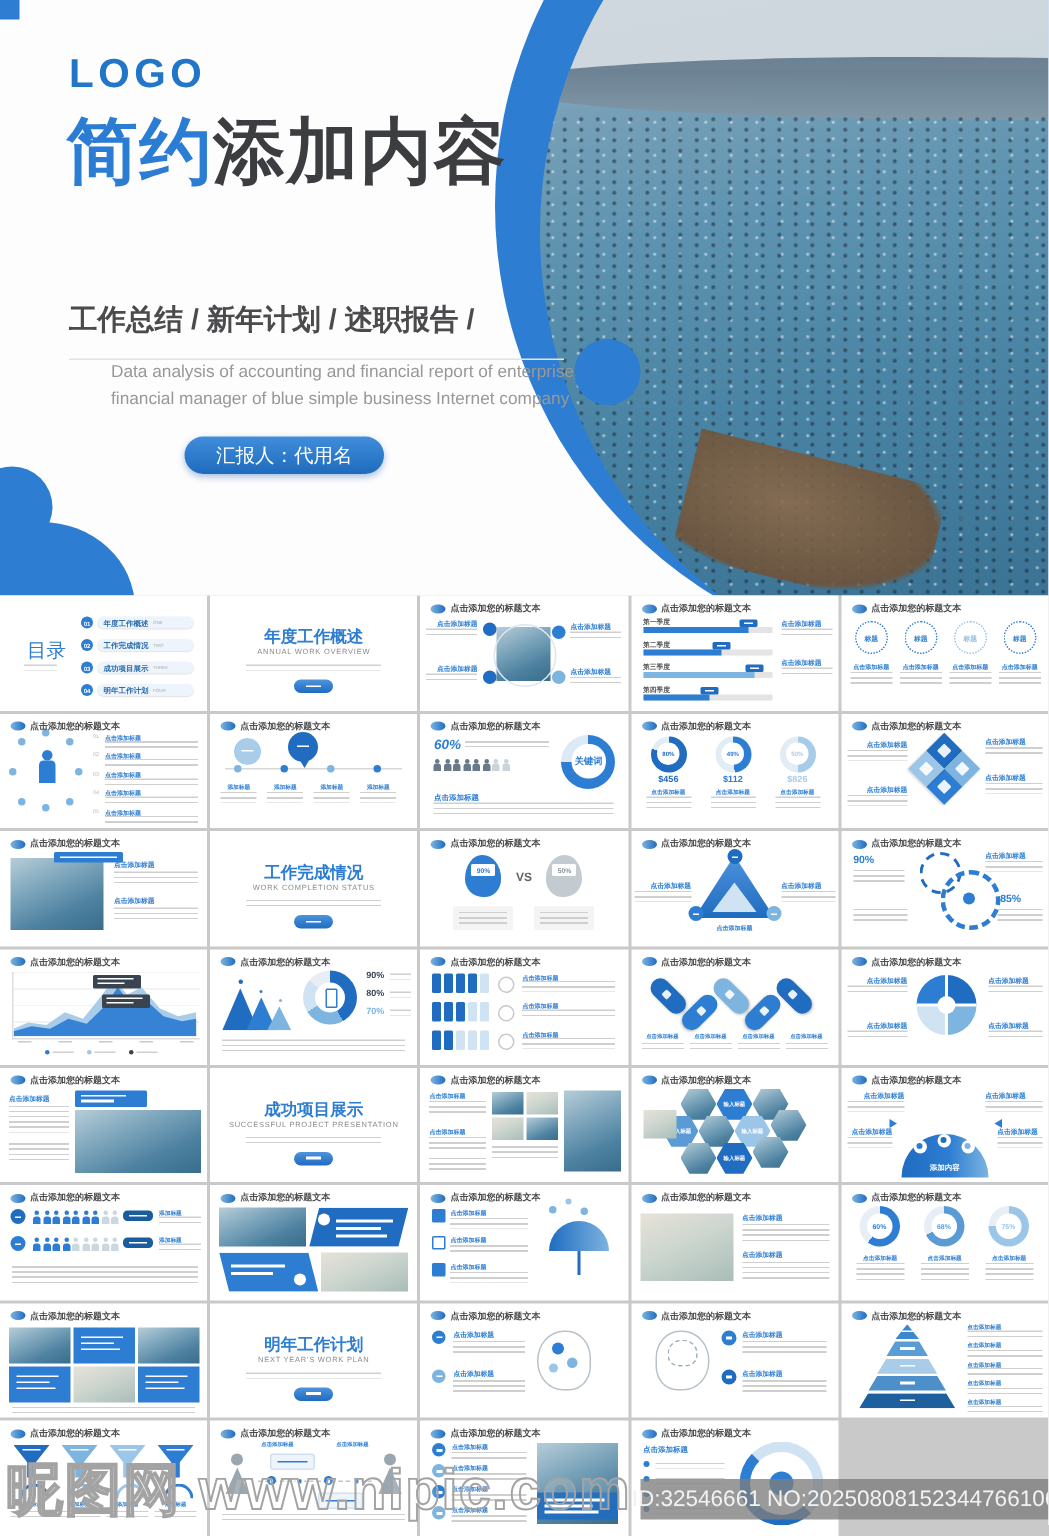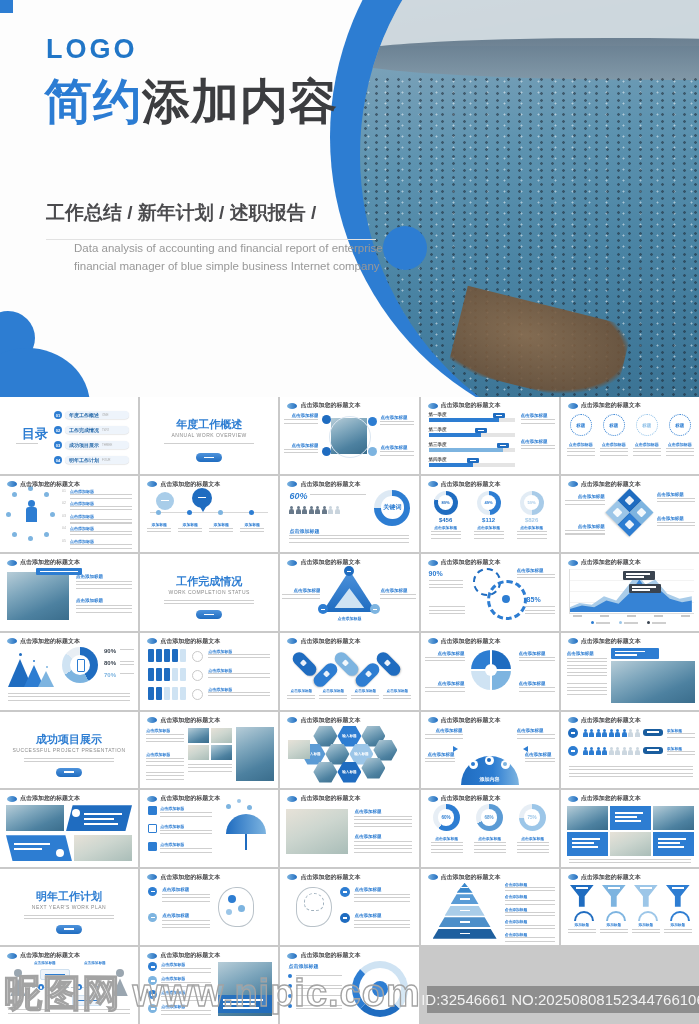--- a/index.html
+++ b/index.html
@@ -64,25 +64,26 @@
     <div class="blob" style="left:-19px;top:311px;width:54px;height:54px;"></div>
     <div class="blob" style="left:-35px;top:348px;width:125px;height:115px;"></div>
     <div class="corner-sq"></div>
 
     <div class="logo">LOGO</div>
     <div class="title">
       <span class="accent">简约</span><span>添加内容</span><br>
     </div>
     <div class="subtitle">工作总结 / 新年计划 / 述职报告 /</div>
     <div class="english">Data analysis of accounting and financial report of enterprise financial manager of blue simple business Internet company</div>
+    <div class="presenter">汇报人：代用名</div>
   </div>
 
   <div class="grid" id="grid">
       <div class="sl">
-        <div style="position:absolute;left:14px;top:28px;width:34px;font-size:13px;font-weight:bold;color:#2d7dd2;text-align:right;white-space:nowrap;overflow:hidden;">目录</div>
+        <div style="position:absolute;left:14px;top:28px;width:34px;font-size:13px;font-weight:normal;color:#2d7dd2;text-align:center;white-space:nowrap;overflow:hidden;">目录</div>
         <div class="ln" style="position:absolute;left:16px;top:46px;width:22px;height:4px;"></div>
         <div style="position:absolute;left:54px;top:14px;width:8px;height:8px;border-radius:50%;background:#2d7dd2;display:flex;align-items:center;justify-content:center;">
           <b style="font-size:4px;color:#fff">01</b>
         </div>
         <div style="position:absolute;left:65px;top:14px;width:60px;height:8px;border-radius:5px;background:#eef4fb;display:flex;align-items:center;padding-left:4px;box-shadow:0 .5px 1px rgba(0,0,0,.15);">
           <b style="font-size:5px;color:#2b6cab;white-space:nowrap">年度工作概述</b>
           <span style="font-size:3px;color:#aaa;margin-left:3px">ONE</span>
         </div>
         <div style="position:absolute;left:54px;top:29px;width:8px;height:8px;border-radius:50%;background:#2d7dd2;display:flex;align-items:center;justify-content:center;">
           <b style="font-size:4px;color:#fff">02</b>
@@ -339,20 +340,37 @@
         <div class="ln" style="position:absolute;left:24px;top:46px;width:90px;height:4px;"></div>
         <div style="position:absolute;left:56px;top:56px;width:26px;height:9px;border-radius:9px;background:linear-gradient(#4e93dc,#1f6cc0);">
           <div style="position:absolute;left:7.8px;top:3.5px;width:10.4px;height:1.5px;background:#fff;"></div>
         </div>
       </div>
       <div class="sl">
         <div class="sl-head">
           <i></i>
           <span>点击添加您的标题文本</span>
         </div>
+        <div class="head-sh" style="position:absolute;left:30px;top:16px;width:24px;height:28px;background:#2d7dd2;"></div>
+        <div style="position:absolute;left:34px;top:22px;width:16px;height:8px;background:#fff;border-radius:1px;display:flex;align-items:center;justify-content:center;font-size:4.5px;font-weight:bold;color:#2d7dd2;">90%</div>
+        <div style="position:absolute;left:62px;top:26px;width:14px;text-align:center;font-size:8px;font-weight:bold;color:#666;">VS</div>
+        <div class="head-sh" style="position:absolute;left:84px;top:16px;width:24px;height:28px;background:#c3cad0;transform:scaleX(-1);"></div>
+        <div style="position:absolute;left:88px;top:22px;width:16px;height:8px;background:#fff;border-radius:1px;display:flex;align-items:center;justify-content:center;font-size:4.5px;font-weight:bold;color:#8a9298;">50%</div>
+        <div style="position:absolute;left:22px;top:50px;width:40px;height:16px;background:#f4f4f4;border-radius:1px;">
+          <div class="ln" style="position:absolute;left:4px;top:4px;width:32px;height:8px;"></div>
+        </div>
+        <div style="position:absolute;left:76px;top:50px;width:40px;height:16px;background:#f4f4f4;border-radius:1px;">
+          <div class="ln" style="position:absolute;left:4px;top:4px;width:32px;height:8px;"></div>
+        </div>
+      </div>
+      <div class="sl">
+        <div class="sl-head">
+          <i></i>
+          <span>点击添加您的标题文本</span>
+        </div>
         <div style="position:absolute;left:42px;top:16px;width:54px;height:42px;clip-path:polygon(50% 0,100% 100%,0 100%);background:linear-gradient(180deg,#4e93dc,#1f6cc0);"></div>
         <div style="position:absolute;left:54px;top:34px;width:30px;height:20px;clip-path:polygon(50% 0,100% 100%,0 100%);background:#cfe3f3;"></div>
         <div style="position:absolute;left:64px;top:12px;width:10px;height:10px;border-radius:50%;background:#1f6cc0;display:flex;align-items:center;justify-content:center;">
           <div style="position:absolute;left:3px;top:4.5px;width:4px;height:1.5px;background:#fff;"></div>
         </div>
         <div style="position:absolute;left:38px;top:50px;width:10px;height:10px;border-radius:50%;background:#2d7dd2;display:flex;align-items:center;justify-content:center;">
           <div style="position:absolute;left:3px;top:4.5px;width:4px;height:1.5px;background:#fff;"></div>
         </div>
         <div style="position:absolute;left:90px;top:50px;width:10px;height:10px;border-radius:50%;background:#7db4e0;display:flex;align-items:center;justify-content:center;">
           <div style="position:absolute;left:3px;top:4.5px;width:4px;height:1.5px;background:#fff;"></div>

